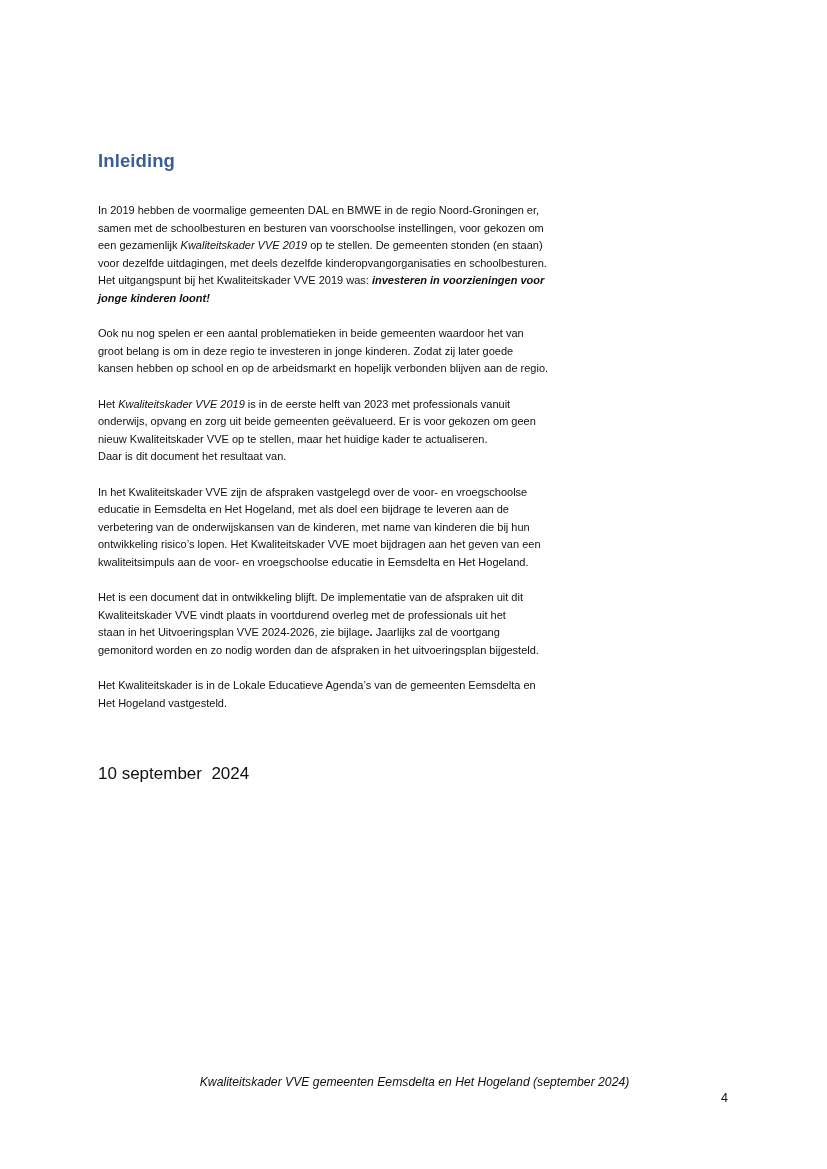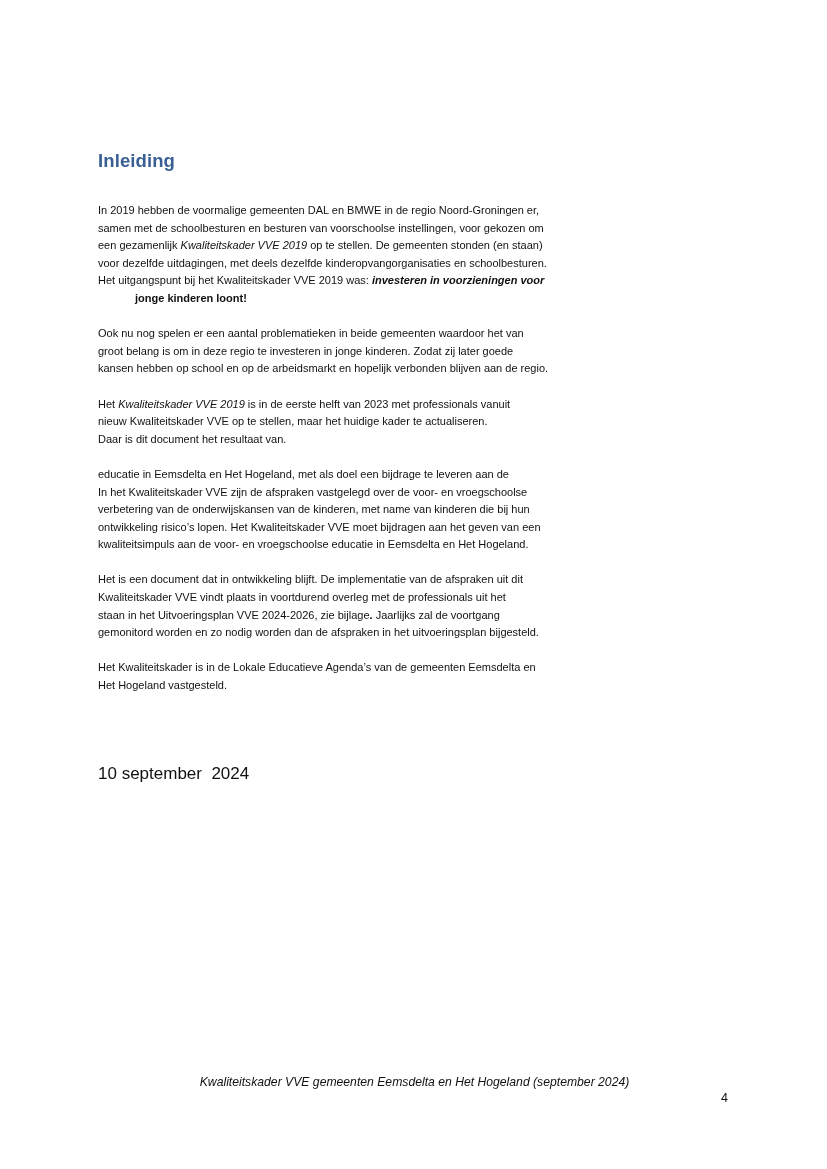--- a/index.html
+++ b/index.html
@@ -31,35 +31,36 @@
 
 <div class="page">
   <h1 style="color: rgb(58, 95, 149);">Inleiding</h1>
   <div class="body-text" id="body-text">
       <p class="para">
         <span class="line"><span>In 2019 hebben de voormalige gemeenten DAL en BMWE in de regio Noord-Groningen er,</span></span>
         <span class="line"><span>samen met de schoolbesturen en besturen van voorschoolse instellingen, voor gekozen om</span></span>
         <span class="line"><span>een gezamenlijk </span><span style="font-style: italic;">Kwaliteitskader VVE 2019</span><span> op te stellen. De gemeenten stonden (en staan)</span></span>
         <span class="line"><span>voor dezelfde uitdagingen, met deels dezelfde kinderopvangorganisaties en schoolbesturen.</span></span>
         <span class="line"><span>Het uitgangspunt bij het Kwaliteitskader VVE 2019 was: </span><span style="font-style: italic; font-weight: bold;">investeren in voorzieningen voor</span></span>
-        <span class="line"><span style="font-weight: bold; margin-left: 37px;">jonge kinderen loont!</span></span>
+        <span class="line"><span style="font-style: italic; font-weight: bold;">jonge kinderen loont!</span></span>
       </p>
       <p class="para">
         <span class="line"><span>Ook nu nog spelen er een aantal problematieken in beide gemeenten waardoor het van</span></span>
         <span class="line"><span>groot belang is om in deze regio te investeren in jonge kinderen. Zodat zij later goede</span></span>
         <span class="line"><span>kansen hebben op school en op de arbeidsmarkt en hopelijk verbonden blijven aan de regio.</span></span>
       </p>
       <p class="para">
         <span class="line"><span>Het </span><span style="font-style: italic;">Kwaliteitskader VVE 2019</span><span> is in de eerste helft van 2023 met professionals vanuit</span></span>
+        <span class="line"><span>onderwijs, opvang en zorg uit beide gemeenten geëvalueerd. Er is voor gekozen om geen</span></span>
         <span class="line"><span>nieuw Kwaliteitskader VVE op te stellen, maar het huidige kader te actualiseren.</span></span>
         <span class="line"><span>Daar is dit document het resultaat van.</span></span>
       </p>
       <p class="para">
+        <span class="line"><span>In het Kwaliteitskader VVE zijn de afspraken vastgelegd over de voor- en vroegschoolse</span></span>
         <span class="line"><span>educatie in Eemsdelta en Het Hogeland, met als doel een bijdrage te leveren aan de</span></span>
-        <span class="line"><span>In het Kwaliteitskader VVE zijn de afspraken vastgelegd over de voor- en vroegschoolse</span></span>
         <span class="line"><span>verbetering van de onderwijskansen van de kinderen, met name van kinderen die bij hun</span></span>
         <span class="line"><span>ontwikkeling risico’s lopen. Het Kwaliteitskader VVE moet bijdragen aan het geven van een</span></span>
         <span class="line"><span>kwaliteitsimpuls aan de voor- en vroegschoolse educatie in Eemsdelta en Het Hogeland.</span></span>
       </p>
       <p class="para">
         <span class="line"><span>Het is een document dat in ontwikkeling blijft. De implementatie van de afspraken uit dit</span></span>
         <span class="line"><span>Kwaliteitskader VVE vindt plaats in voortdurend overleg met de professionals uit het</span></span>
         <span class="line"><span>staan in het Uitvoeringsplan VVE 2024-2026, zie bijlage</span><span style="font-weight: bold;">.</span><span> Jaarlijks zal de voortgang</span></span>
         <span class="line"><span>gemonitord worden en zo nodig worden dan de afspraken in het uitvoeringsplan bijgesteld.</span></span>
       </p>

